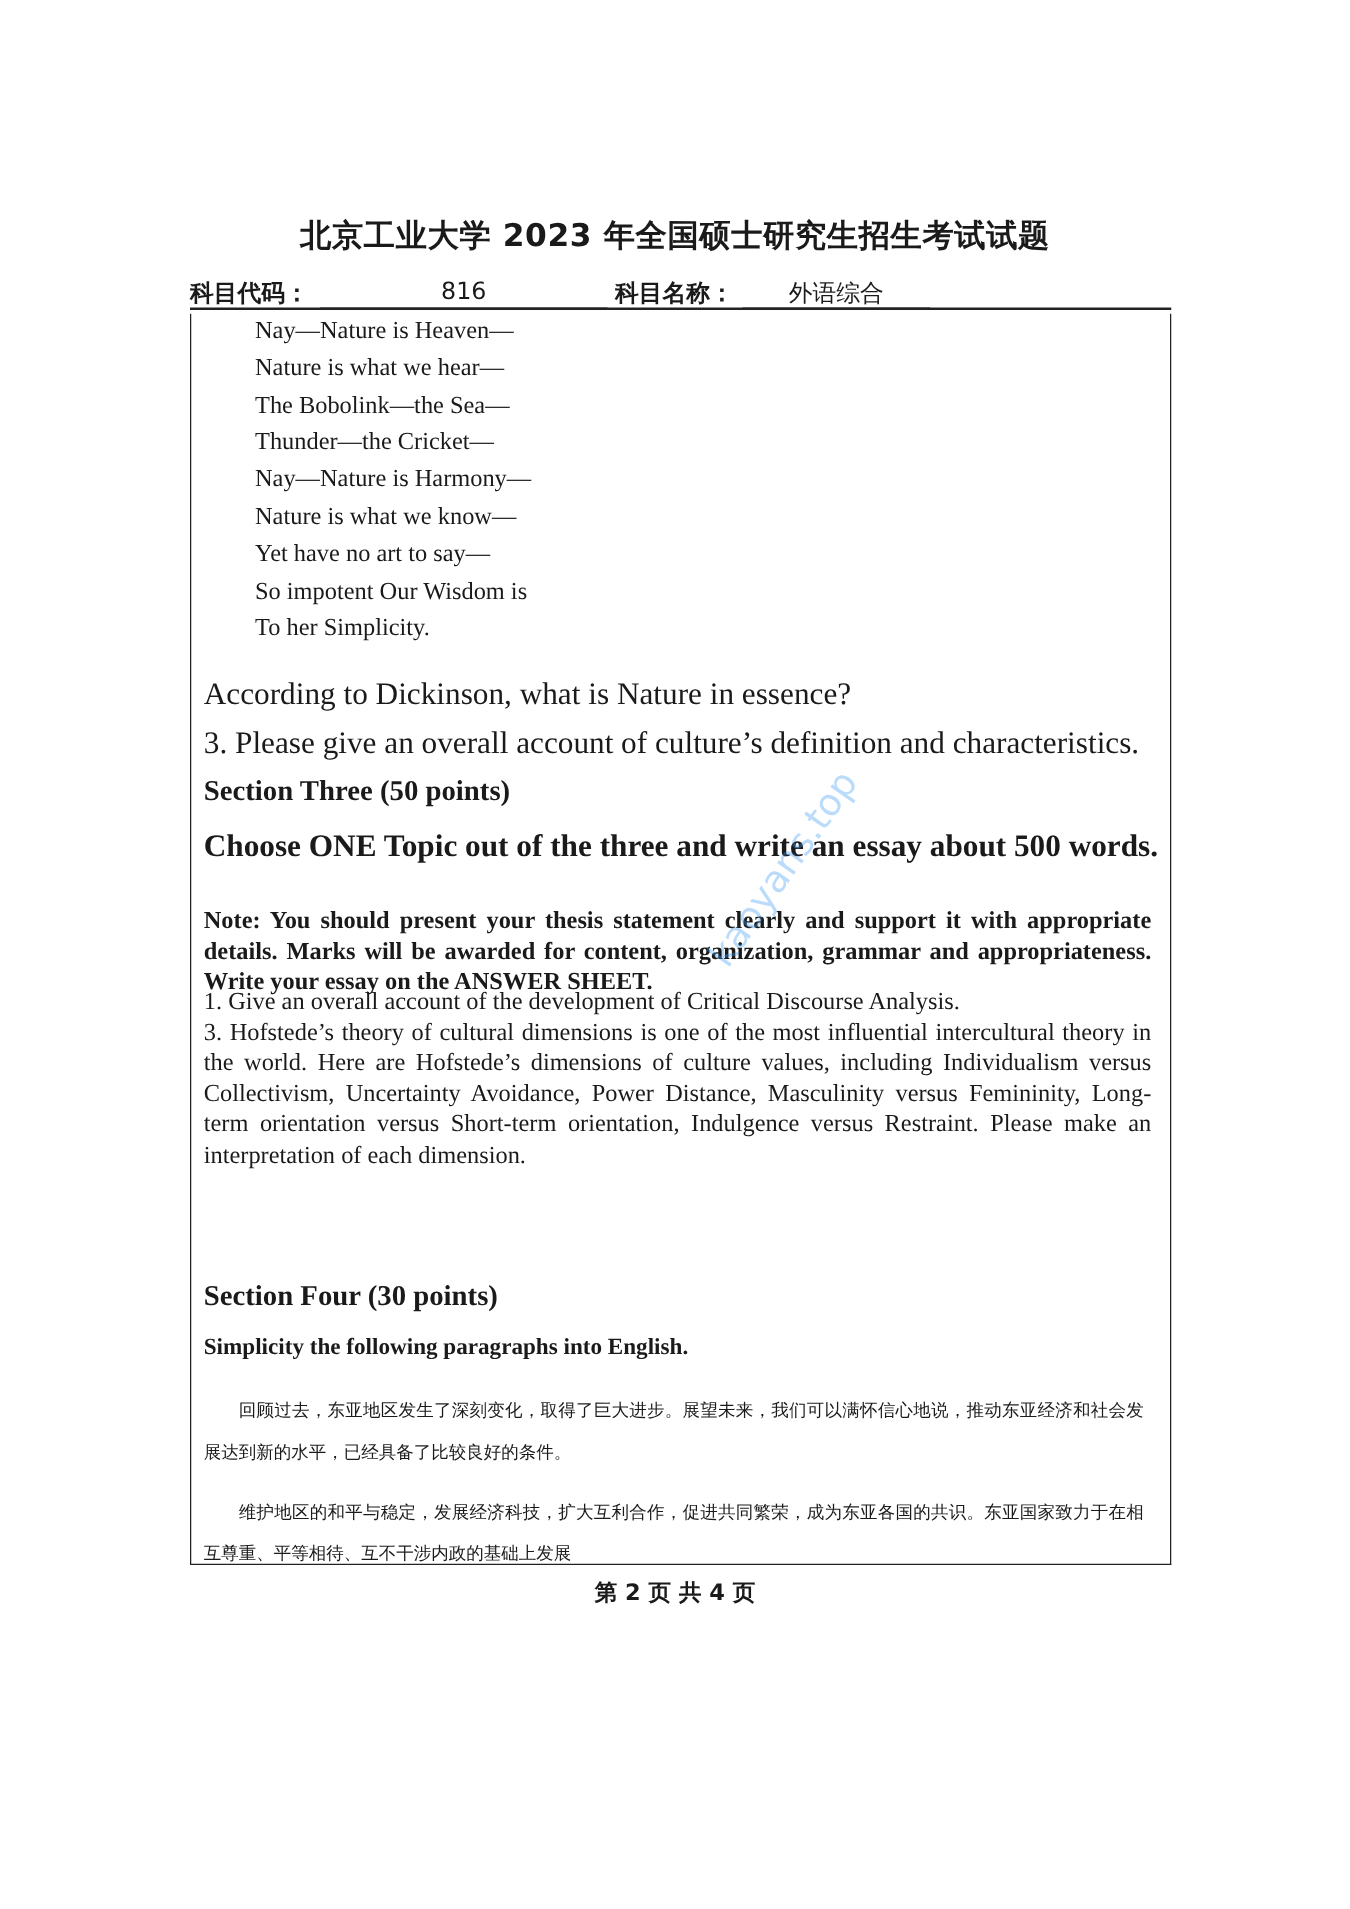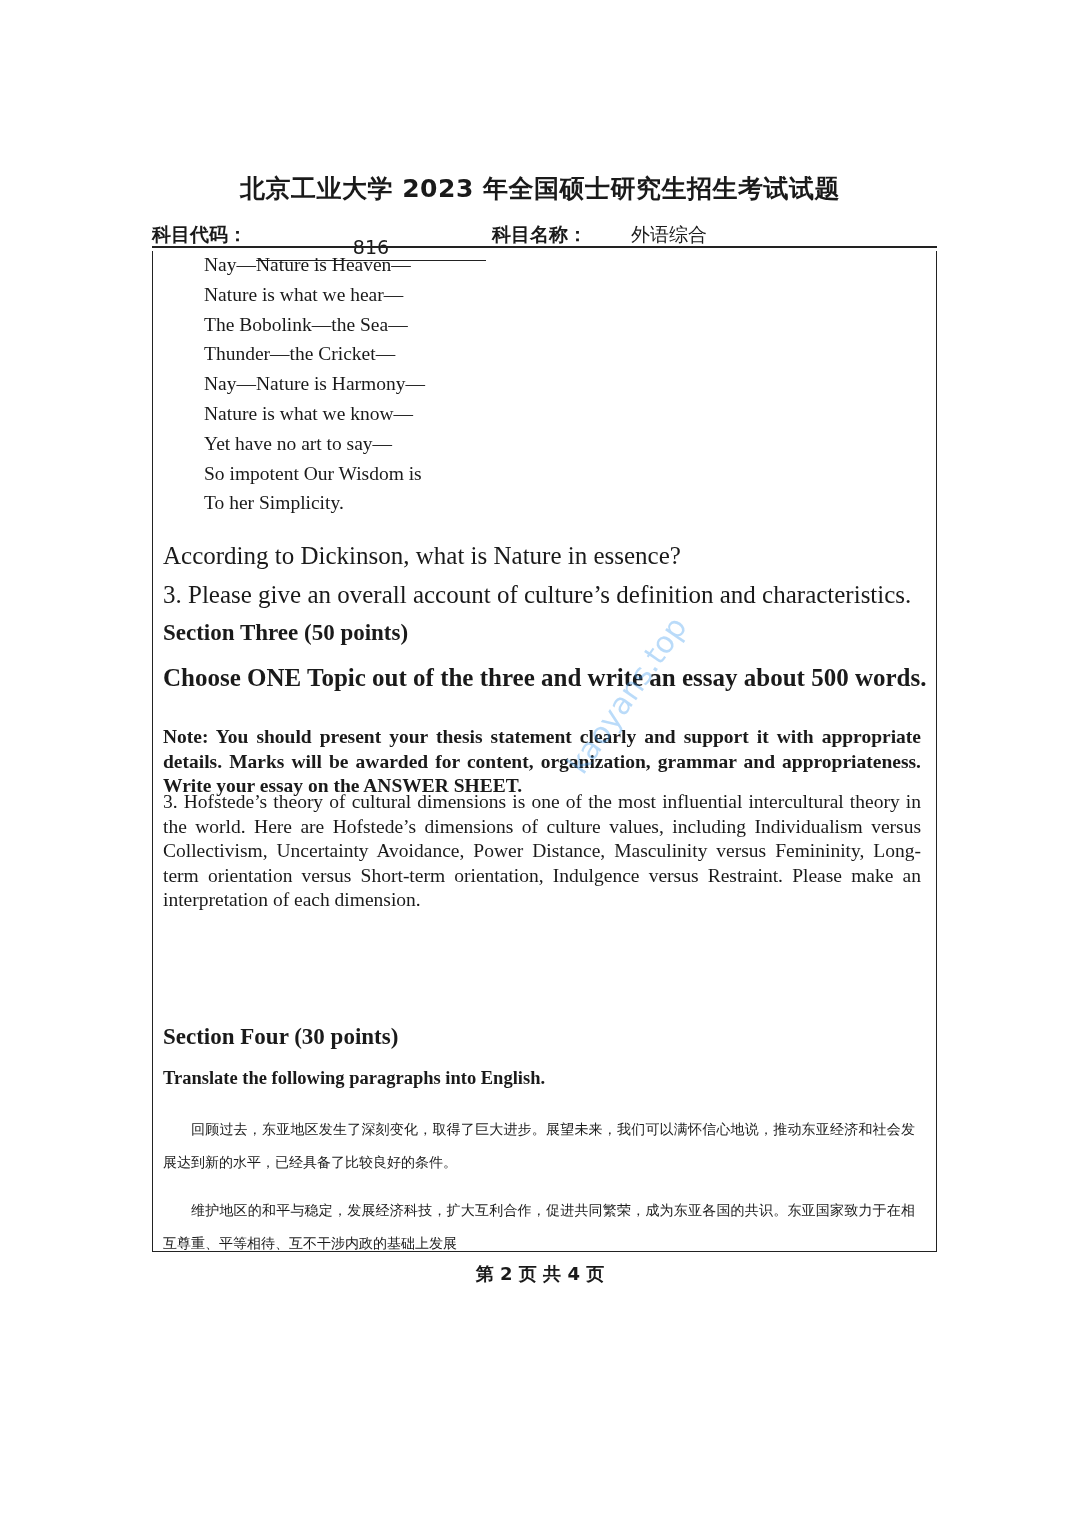--- a/index.html
+++ b/index.html
@@ -19,21 +19,21 @@
   .footer { position:absolute; top:1262px; left:0; width:1080px; text-align:center; font-family:"DejaVu Sans",sans-serif; font-weight:bold; font-size:18px; }
   .watermark { position:absolute; color:#3d9bf0; opacity:0.35; font-family:"DejaVu Sans",sans-serif; pointer-events:none; }
 </style>
 </head>
 <body>
 
 <div class="title">北京工业大学 2023 年全国硕士研究生招生考试试题</div>
 
 <div class="subject-row">
   <span class="lbl" style="left:0;">科目代码：</span>
-  <span class="val" style="left:104px; width:230px;margin-top:14px;">816</span>
+  <span class="val" style="left:104px; width:230px;">816</span>
   <span class="lbl" style="left:340px;">科目名称：</span>
   <span class="val" style="left:442px; width:150px;">外语综合</span>
 </div>
 <div class="header-rule"></div>
 
 <div class="frame"></div>
 
 <div class="poem">
   <div>Nay—Nature is Heaven—</div>
   <div>Nature is what we hear—</div>
@@ -47,24 +47,25 @@
 </div>
 
 <div class="line" style="top:542px;">According to Dickinson, what is Nature in essence?</div>
 <div class="line" style="top:581px;">3. Please give an overall account of culture’s definition and characteristics.</div>
 
 <div class="line h-section" style="top:620px;">Section Three (50 points)</div>
 <div class="line bold" style="top:664px;">Choose ONE Topic out of the three and write an essay about 500 words.</div>
 <div class="para bold" style="top:725px;">Note: You should present your thesis statement clearly and support it with appropriate details. Marks will be awarded for content, organization, grammar and appropriateness. Write your essay on the ANSWER SHEET.</div>
 
 <div class="para" style="top:790px;">
+  <div>1. Give an overall account of the development of Critical Discourse Analysis.</div>
   <div>3. Hofstede’s theory of cultural dimensions is one of the most influential intercultural theory in the world. Here are Hofstede’s dimensions of culture values, including Individualism versus Collectivism, Uncertainty Avoidance, Power Distance, Masculinity versus Femininity, Long-term orientation versus Short-term orientation, Indulgence versus Restraint. Please make an interpretation of each dimension.</div>
 </div>
 
 <div class="line h-section" style="top:1024px;">Section Four (30 points)</div>
-<div class="line bold" style="top:1068px; font-size:18.5px;">Translate the following paragraphs into English.</div>
+<div class="line bold" style="top:1068px; font-size:18.5px;">Simplicity the following paragraphs into English.</div>
 
 <div class="zh" style="top:1113px; text-indent:2em;">回顾过去，东亚地区发生了深刻变化，取得了巨大进步。展望未来，我们可以满怀信心地说，推动东亚经济和社会发展达到新的水平，已经具备了比较良好的条件。</div>
 <div class="zh" style="top:1194px; text-indent:2em;">维护地区的和平与稳定，发展经济科技，扩大互利合作，促进共同繁荣，成为东亚各国的共识。东亚国家致力于在相互尊重、平等相待、互不干涉内政的基础上发展</div>
 
 <div class="footer">第 2 页 共 4 页</div>
 
 <div class="watermark" style="top:760px; left:560px; font-size:30px; transform:rotate(-55deg); transform-origin:left top;">kaoyans.top</div>
 
 </body></html>

